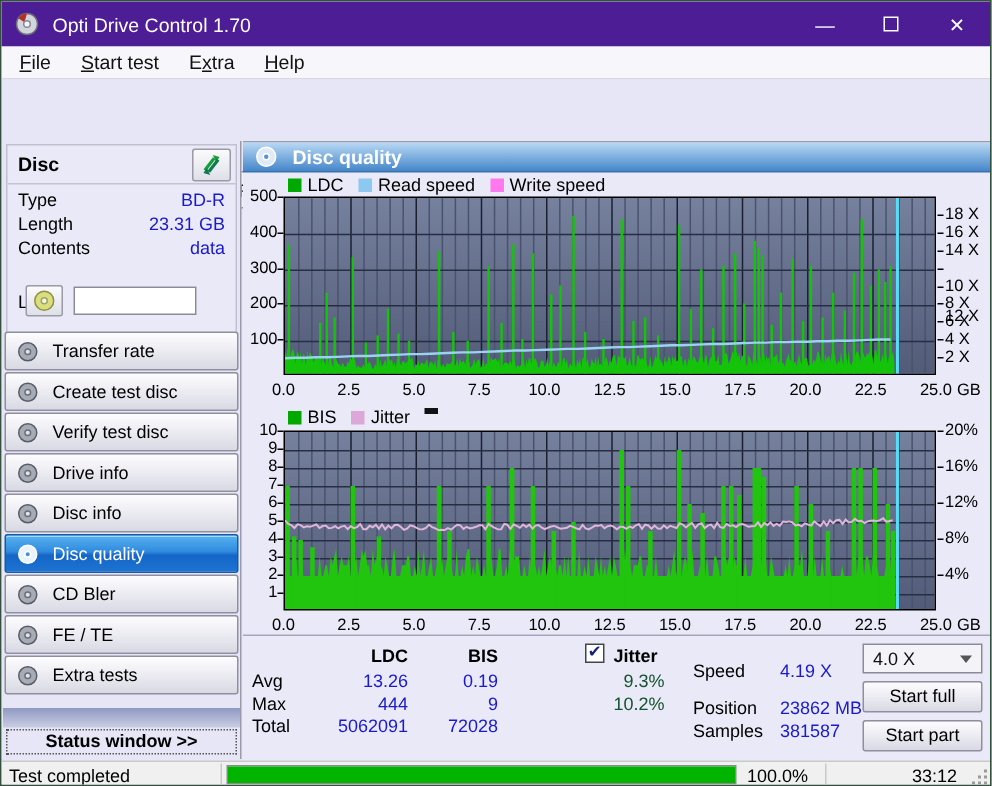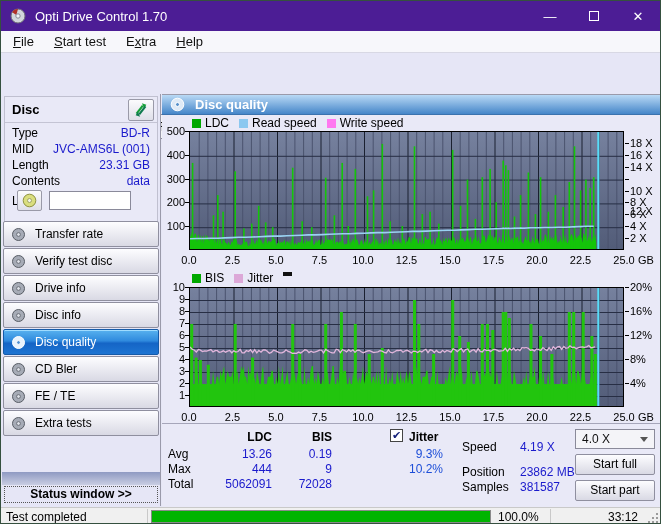--- a/index.html
+++ b/index.html
@@ -68,21 +68,21 @@
   .tx{width:36px;text-align:center}
   .dash{position:absolute;width:4px;height:1px;background:#000}
   
   .stats{position:absolute;left:0;top:328px;width:498px;height:84px;border-top:1px solid #a6a6ba;background:#e9e9f7;font-size:12px}
   .sh{position:absolute;top:6px;text-align:right;font-weight:bold;color:#000}
   .stat-rows{position:absolute;left:0;top:23px;width:100%}
   .stat-row{position:relative;height:15px}
   .srl{position:absolute;left:6px;color:#000}
   .c1{position:absolute;left:30px;width:80px;text-align:right;color:#1a1acc}
   .c2{position:absolute;left:110px;width:60px;text-align:right;color:#1a1acc}
-  .c3{position:absolute;left:200px;width:81px;text-align:right;color:#1d4ed8}
+  .c3{position:absolute;left:200px;width:81px;text-align:right;color:#14532d}
   .cb{position:absolute;left:228px;top:5px;width:13px;height:13px;background:#fff;border:1px solid #444;display:flex;align-items:center;justify-content:center}
   .cb .chk{font-size:11px;color:#16227a;line-height:1}
   .cblab{position:absolute;left:247px;top:6px;color:#000}
   .sinfo-label{position:absolute;left:300px;color:#000}
   .sinfo-value{position:absolute;left:358px;color:#1a1acc}
   .stat-combo{position:absolute;left:413px;top:5px;width:80px;height:20px}
   .stat-btn{position:absolute;left:413px;width:80px;height:21px;background:linear-gradient(#fdfdff,#d9d9e4);border:1px solid #8f8f9f;border-radius:2px;font-size:12px;text-align:center;line-height:19px;color:#000}
   
   .statusbar{position:absolute;left:0;top:506px;width:100%;height:18px;background:#f0f0f0;border-top:1px solid #c9c9c9;font-size:12px;color:#000}
   .sb-text{position:absolute;left:5px;top:2px}
@@ -191,24 +191,20 @@
             <polygon points="8,16.5 3,15 5.5,11" fill="#0e7a4e"></polygon>
           </svg>
         </div>
       </div>
       <div class="info-list">
           <div class="info-row">
             <span class="ilab">Type</span>
             <span class="ival">BD-R</span>
           </div>
           <div class="info-row">
-            <span class="ilab">MID</span>
-            <span class="ival">JVC-AMS6L (001)</span>
-          </div>
-          <div class="info-row">
             <span class="ilab">Length</span>
             <span class="ival">23.31 GB</span>
           </div>
           <div class="info-row">
             <span class="ilab">Contents</span>
             <span class="ival">data</span>
           </div>
         </div>
       <div class="label-row">
         <span>Label</span>
@@ -221,20 +217,27 @@
         </div>
       </div>
     </div>
     <div class="nav">
         <div class="nav-btn">
           <svg width="15" height="15" viewBox="0 0 15 15">
             <circle cx="7.5" cy="7.5" r="6" fill="#a6abb6" stroke="#585d66"></circle>
             <circle cx="7.5" cy="7.5" r="1.9" fill="#e0e3ea" stroke="#6a6f78"></circle>
           </svg>
           <span>Transfer rate</span>
+        </div>
+        <div class="nav-btn">
+          <svg width="15" height="15" viewBox="0 0 15 15">
+            <circle cx="7.5" cy="7.5" r="6" fill="#a6abb6" stroke="#585d66"></circle>
+            <circle cx="7.5" cy="7.5" r="1.9" fill="#e0e3ea" stroke="#6a6f78"></circle>
+          </svg>
+          <span>Create test disc</span>
         </div>
         <div class="nav-btn">
           <svg width="15" height="15" viewBox="0 0 15 15">
             <circle cx="7.5" cy="7.5" r="6" fill="#a6abb6" stroke="#585d66"></circle>
             <circle cx="7.5" cy="7.5" r="1.9" fill="#e0e3ea" stroke="#6a6f78"></circle>
           </svg>
           <span>Verify test disc</span>
         </div>
         <div class="nav-btn">
           <svg width="15" height="15" viewBox="0 0 15 15">

